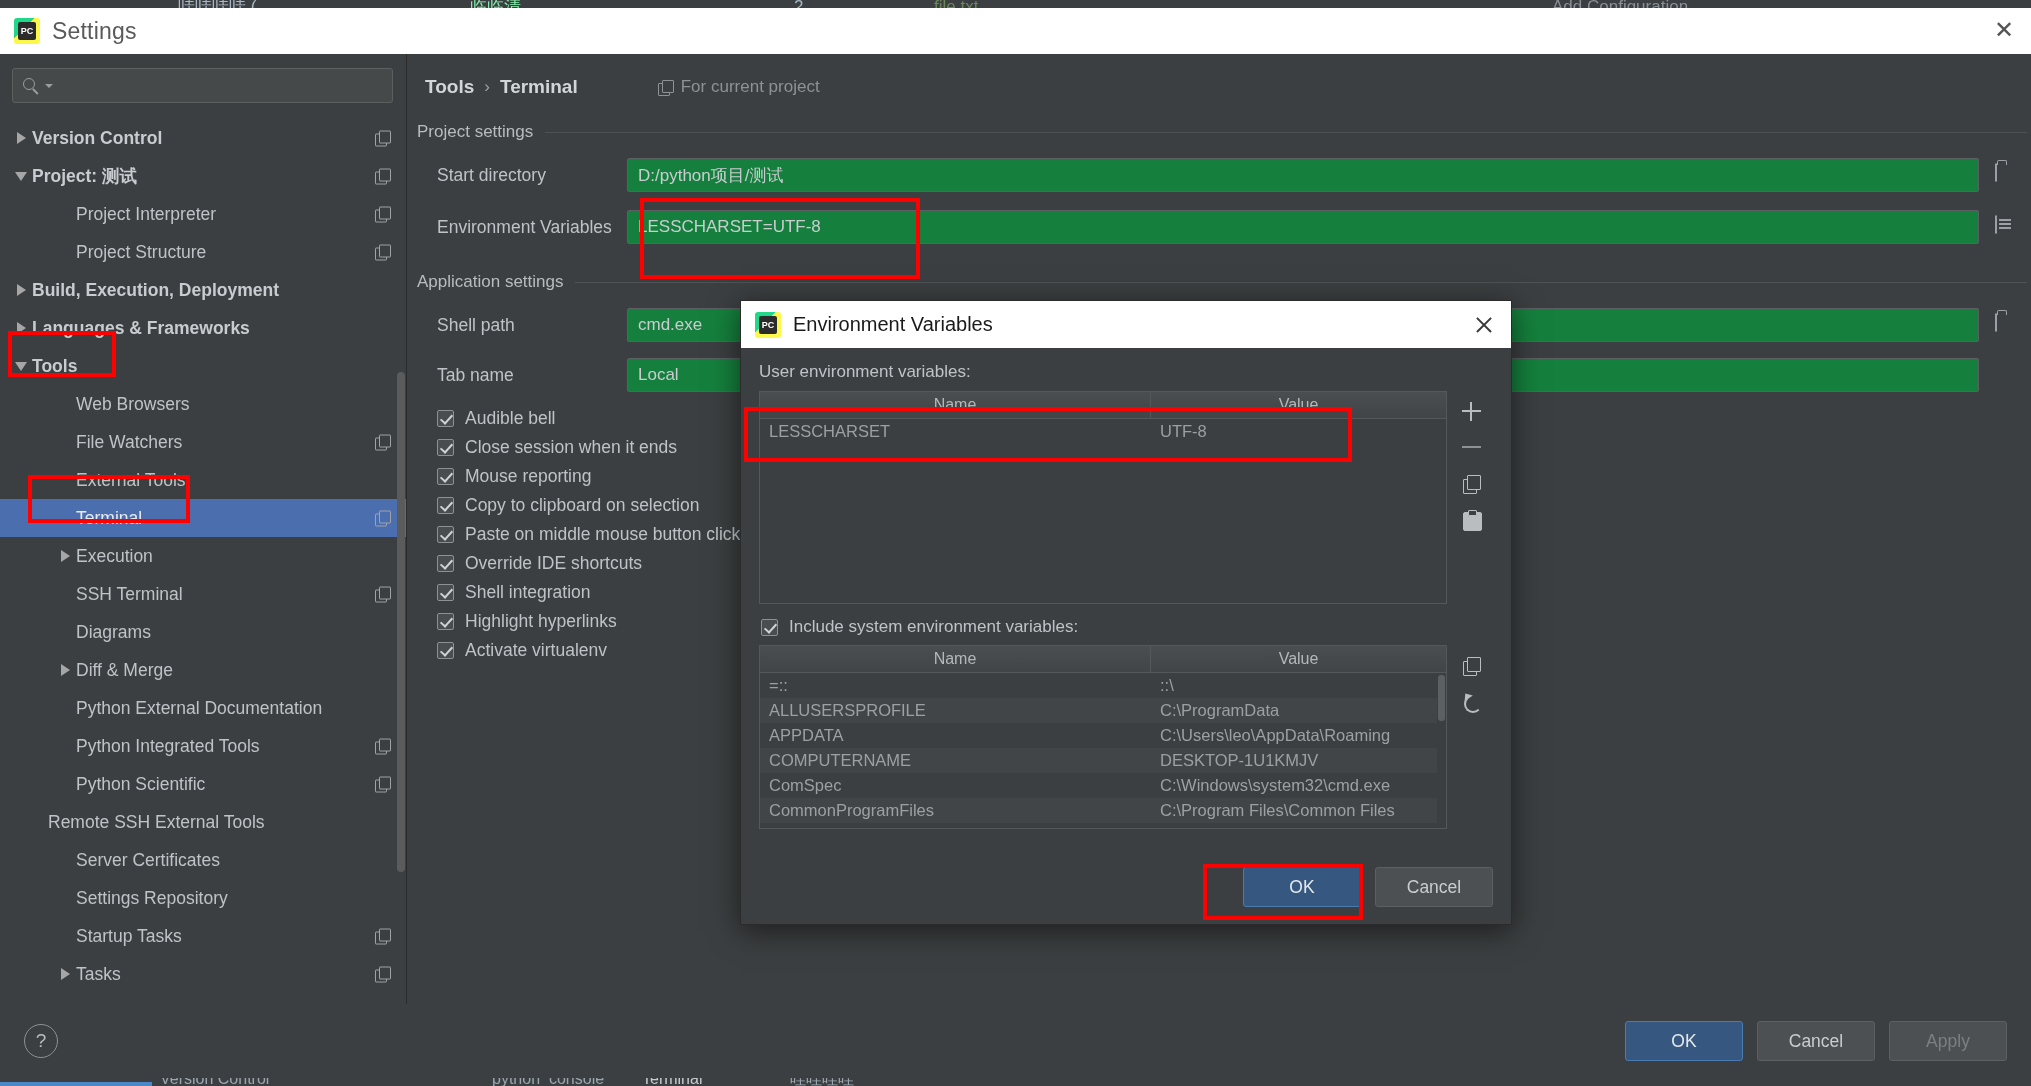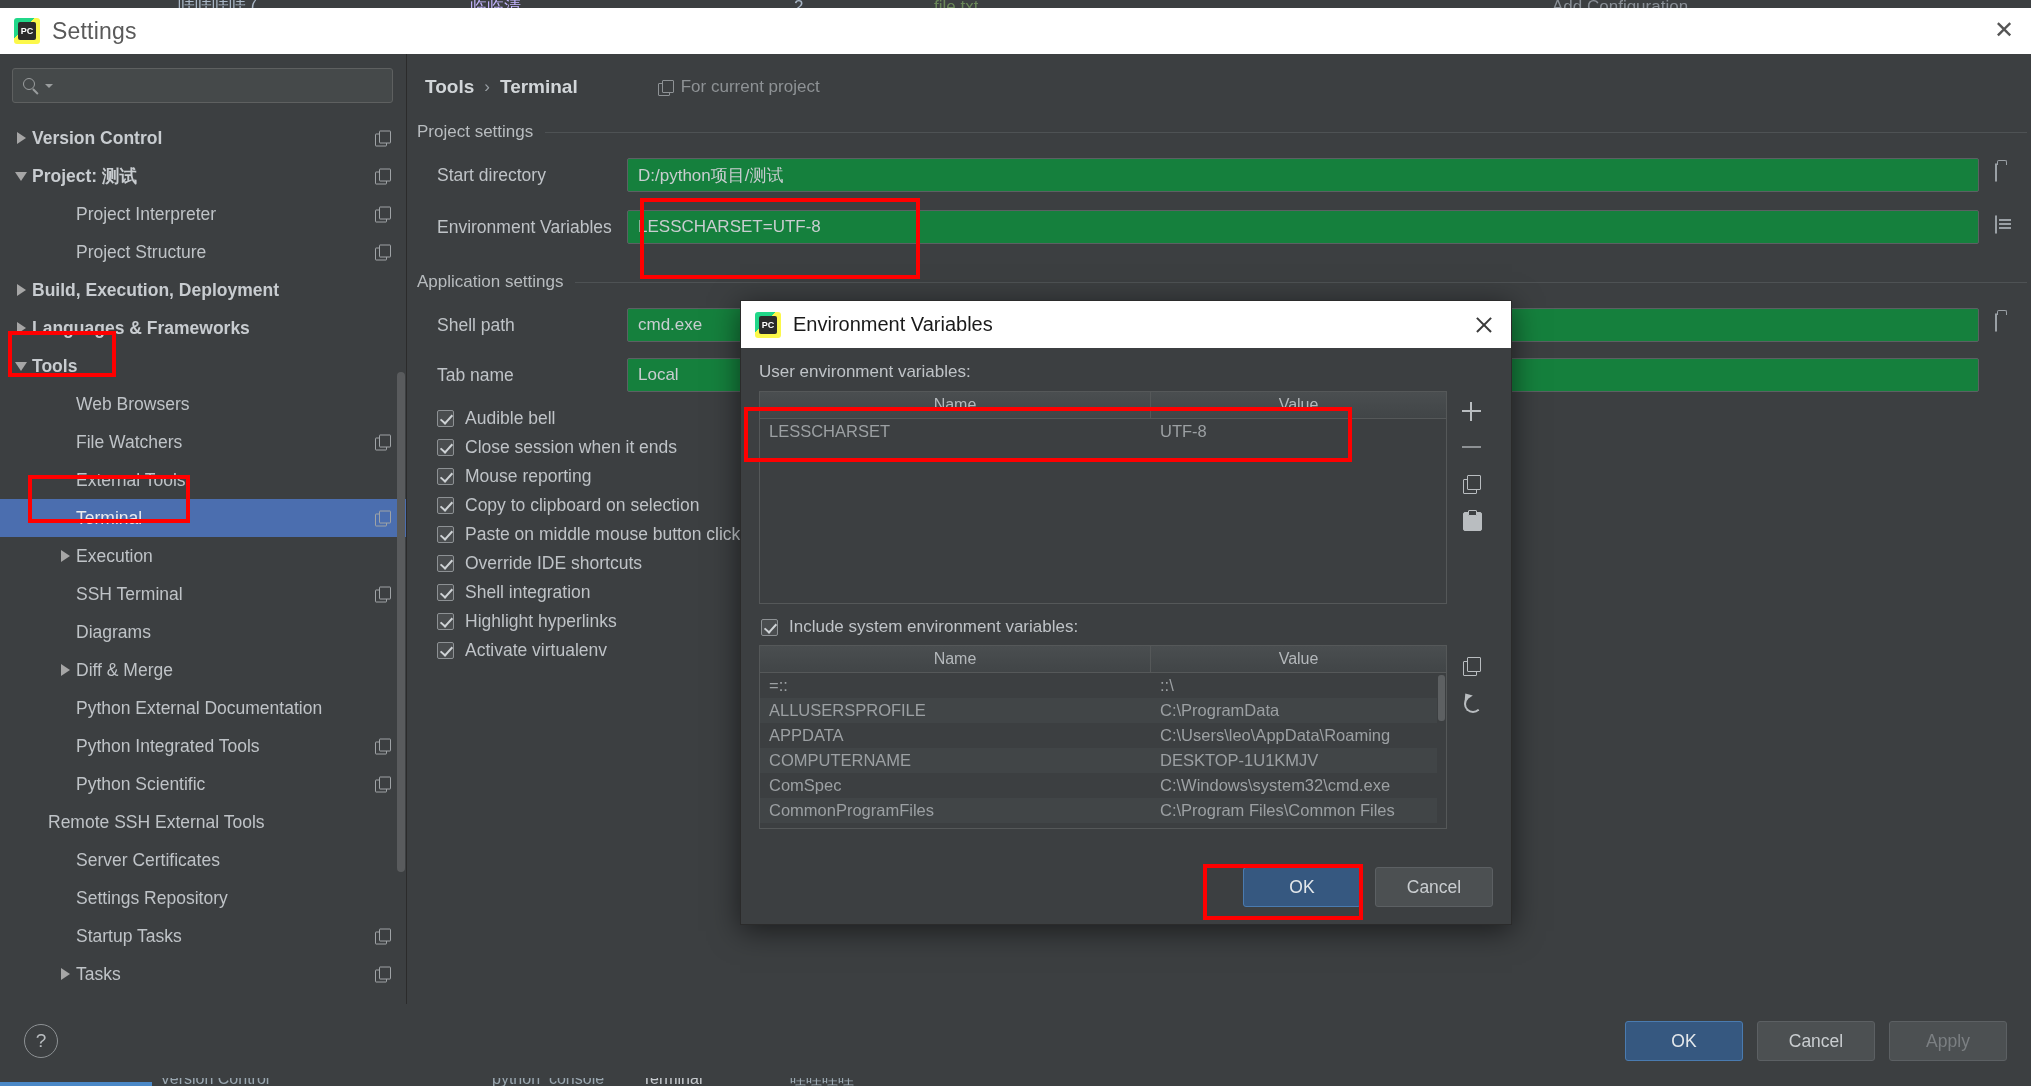--- a/index.html
+++ b/index.html
@@ -299,21 +299,21 @@
     position: absolute; border: 4px solid #ff0000; z-index: 60; pointer-events: none;
   }
 </style>
 </head>
 <body>
 
 <div id="root">
 
   <div class="ide-bleed-top">
     <div class="seg" style="left:178px;">哇哇哇哇 (</div>
-    <div class="seg" style="left:470px; color:#c4b5fd;">临临清</div>
+    <div class="seg" style="left:470px; color:#86efac;">临临清</div>
     <div class="seg" style="left:794px;">2</div>
     <div class="seg" style="left:934px; color:#6a8759;">file.txt</div>
     <div class="seg" style="left:1552px; color:#8a9097;">Add Configuration</div>
   </div>
 
   <div class="ide-bleed-bottom">
     <div class="seg" style="left:160px;">Version Control</div>
     <div class="seg" style="left:492px;">python_console</div>
     <div class="seg" style="left:642px; color:#c7cbcf;">Terminal</div>
     <div class="seg" style="left:790px;">哇哇哇哇</div>

